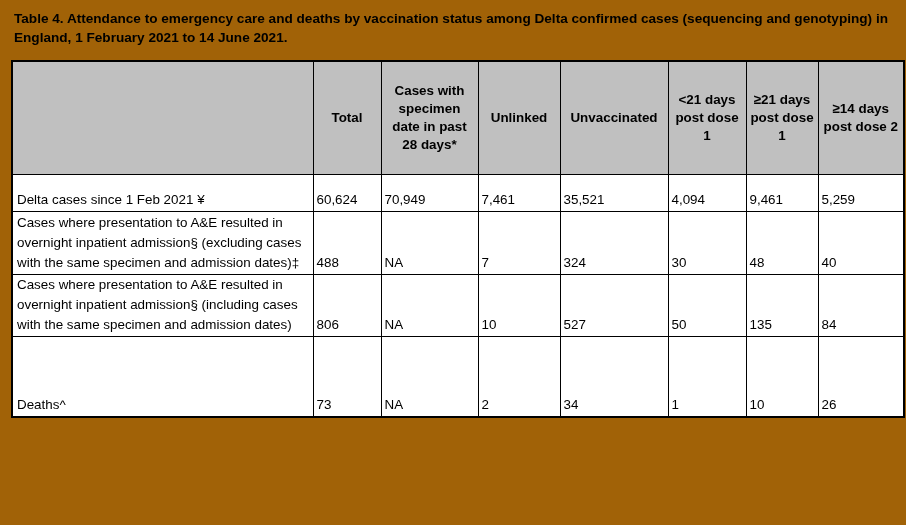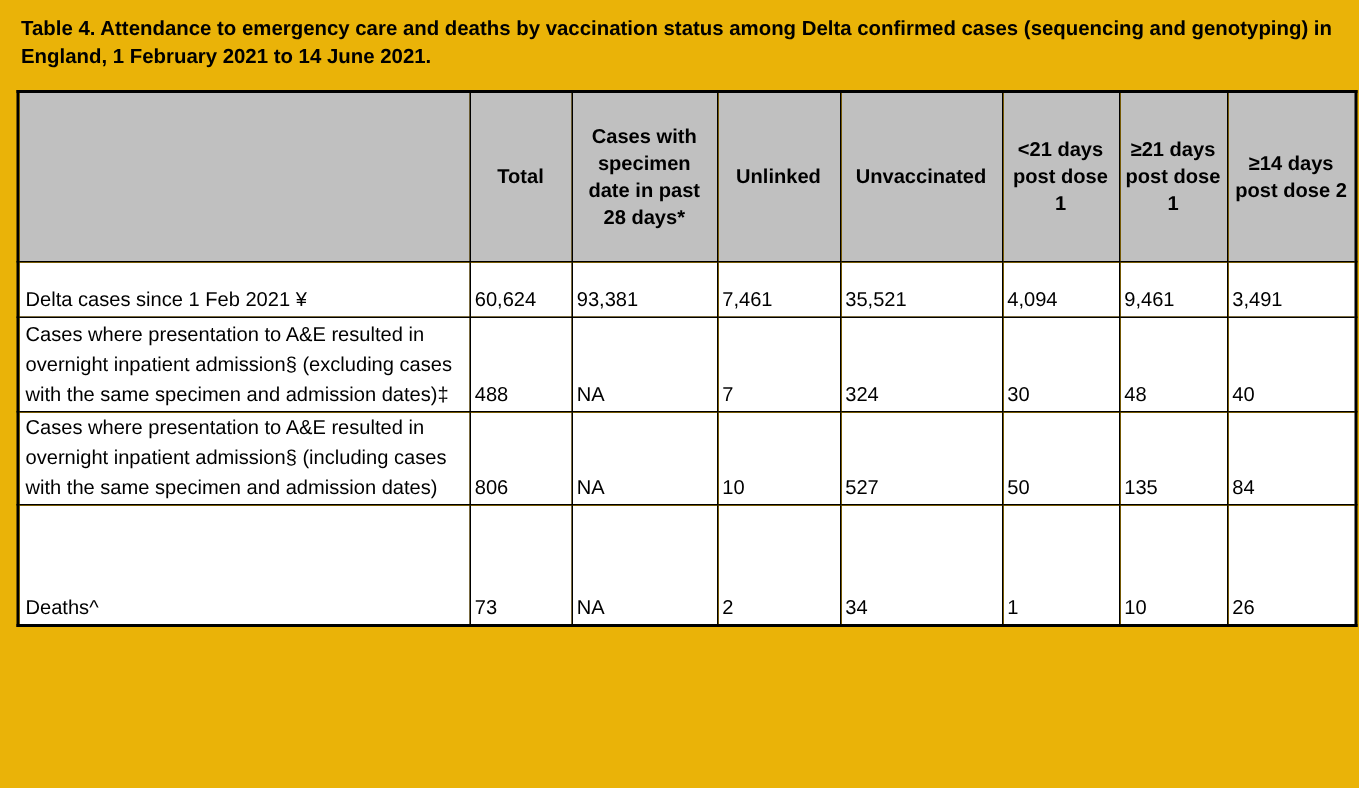--- a/index.html
+++ b/index.html
@@ -5,21 +5,21 @@
   html, body {
     margin: 0;
     padding: 0;
     background: #ffffff;
     color: #000000;
     font-family: "Liberation Sans", sans-serif;
   }
   .page {
     width: 906px;
     height: 525px;
-    background: #eab308;
+    background: #a16207;
     overflow: hidden;
     position: relative;
   }
   .doc-title {
     font-weight: bold;
     font-size: 13.6px;
     line-height: 19px;
     margin: 9px 12px 13px 14px;
     width: 878px;
   }
@@ -94,26 +94,26 @@
           <th>Unvaccinated</th>
           <th>&lt;21 days post dose 1</th>
           <th>≥21 days post dose 1</th>
           <th>≥14 days post dose 2</th>
         </tr>
     </thead>
     <tbody>
         <tr>
           <td class="row-label">Delta cases since 1 Feb 2021 ¥</td>
           <td class="num-cell">60,624</td>
-          <td class="num-cell">93,381</td>
+          <td class="num-cell">70,949</td>
           <td class="num-cell">7,461</td>
           <td class="num-cell">35,521</td>
           <td class="num-cell">4,094</td>
           <td class="num-cell">9,461</td>
-          <td class="num-cell">3,491</td>
+          <td class="num-cell">5,259</td>
         </tr>
         <tr>
           <td class="row-label">Cases where presentation to A&amp;E resulted in overnight inpatient admission§ (excluding cases with the same specimen and admission dates)‡</td>
           <td class="num-cell">488</td>
           <td class="num-cell">NA</td>
           <td class="num-cell">7</td>
           <td class="num-cell">324</td>
           <td class="num-cell">30</td>
           <td class="num-cell">48</td>
           <td class="num-cell">40</td>

